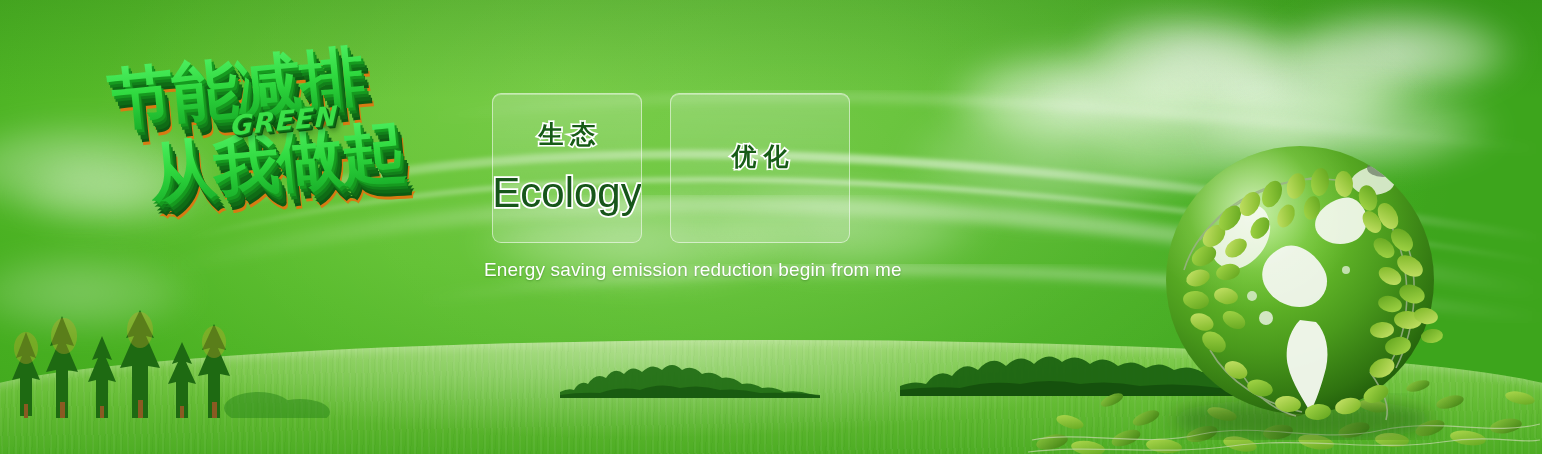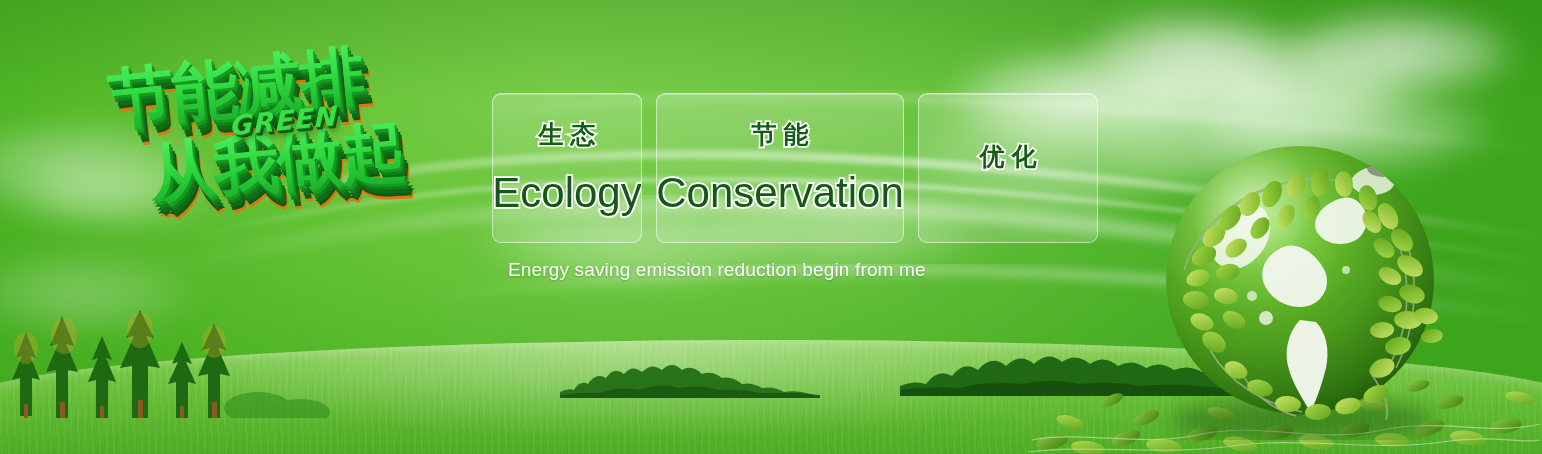--- a/index.html
+++ b/index.html
@@ -129,21 +129,21 @@
     transform: skewX(-8deg);
     z-index: 6;
   }
 
   
   .cards {
     position: absolute;
     left: 492px;
     top: 93px;
     display: flex;
-    gap: 14px;
+    gap: 28px;
     align-items: stretch;
     z-index: 8;
   }
   .card {
     position: relative;
     height: 150px;
     border-radius: 9px;
     border: 1px solid rgba(255,255,255,0.52);
     background: linear-gradient(180deg, rgba(255,255,255,0.20) 0%, rgba(255,255,255,0.10) 55%, rgba(255,255,255,0.16) 100%);
     box-shadow: inset 0 1px 0 rgba(255,255,255,0.35);
@@ -174,21 +174,21 @@
     color: #17561a;
     -webkit-text-stroke: 3.6px #ffffff;
     paint-order: stroke fill;
     line-height: 1.05;
     white-space: nowrap;
   }
 
   
   .tagline {
     position: absolute;
-    left: 508px;
+    left: 484px;
     top: 259px;
     font-size: 19px;
     color: #ffffff;
     letter-spacing: .15px;
     text-shadow: 0 1px 2px rgba(20,80,10,0.35);
     white-space: nowrap;
     z-index: 8;
   }
 
   
@@ -325,24 +325,20 @@
     <div class="logo-shadow ll2" style="transform: translate(2px, 3px);  color:#169a1f;">从我做起</div>
     <div class="logo-line ll2">从我做起</div>
 
     <div class="logo-green-word">GREEN</div>
   </div>
 
   <div class="cards">
     <div class="card" style="width:150px;">
       <div class="card-cn">生态</div>
       <div class="card-en">Ecology</div>
-    </div>
-    <div class="card" style="width:248px;">
-      <div class="card-cn">节能</div>
-      <div class="card-en">Conservation</div>
     </div>
     <div class="card" style="width:180px;">
       <div class="card-cn">优化</div>
     </div>
   </div>
 
   <div class="tagline">Energy saving emission reduction begin from me</div>
 
   <div class="globe-wrap">
     <svg width="320" height="320" viewBox="0 0 320 320">

